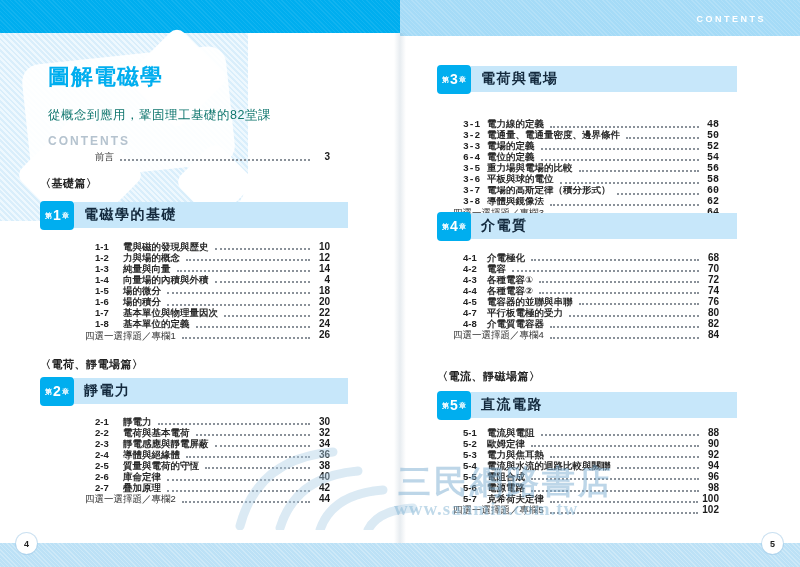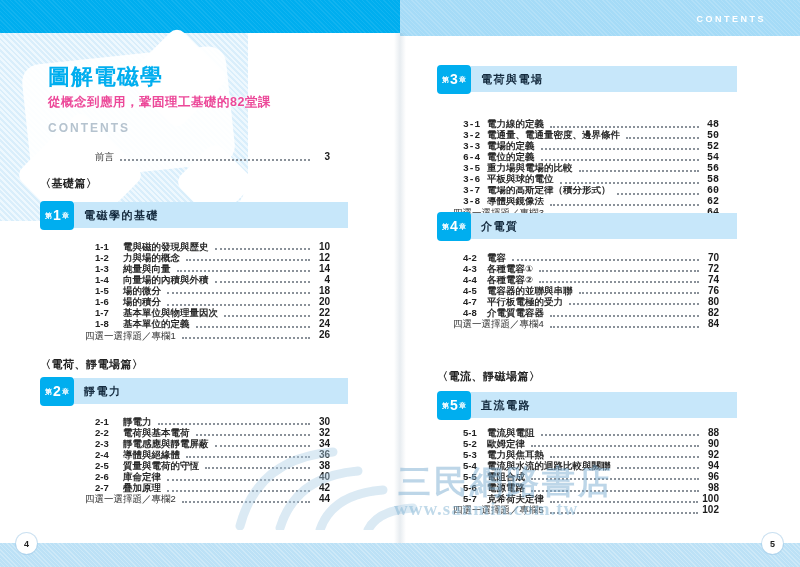--- a/index.html
+++ b/index.html
@@ -51,39 +51,39 @@
   .gutter{
     position:absolute;left:394px;top:33px;width:12px;height:510px;
     background:linear-gradient(90deg,rgba(255,255,255,0),rgba(110,140,165,.16),rgba(255,255,255,0));
   }
   
   .title-block{position:absolute;left:48px;top:62px;width:320px;}
   .book-title{
     font-size:22px;font-weight:bold;color:var(--accent,#00AEEF);letter-spacing:1px;
     text-shadow:0 0 2px #fff,0 0 4px #fff,1px 1px 0 #fff,-1px -1px 0 #fff;
   }
-  .book-subtitle{margin-top:2px;font-size:12.5px;font-weight:bold;color:#ec4899;letter-spacing:.5px;
+  .book-subtitle{margin-top:15px;font-size:12.5px;font-weight:normal;color:#0f766e;letter-spacing:.5px;
     text-shadow:0 0 2px #fff,0 0 4px #fff;}
   .contents-label{margin-top:10px;font-size:12px;font-weight:bold;letter-spacing:2px;color:#b5c3cf;}
   
   .part-label{position:absolute;font-size:11px;font-weight:bold;color:#222;letter-spacing:.5px;}
   .chapter{position:absolute;}
   .ch-bar{display:flex;align-items:center;height:28px;}
   .ch-badge{
     width:34px;height:29px;flex:0 0 34px;border-radius:4px;
     background:var(--accent,#00AEEF);color:#fff;
     display:flex;align-items:center;justify-content:center;
     font-weight:bold;line-height:1;
   }
   .ch-badge .small{font-size:7px;}
   .ch-badge .num{font-size:14px;margin:0 1px;}
   .ch-strip{
     flex:1;height:26px;background:var(--chapter-bar,#C7E7FA);
     display:flex;align-items:center;padding-left:10px;
-    font-size:11px;font-weight:bold;color:#13293d;letter-spacing:1.5px;
+    font-size:14px;font-weight:bold;color:#13293d;letter-spacing:1.5px;
   }
   .toc-list{margin-right:18px;padding-left:45px;}
   .page-right .toc-list{padding-left:16px;}
   .toc-row{
     display:flex;align-items:center;height:11.1px;overflow:hidden;
     font-size:9.5px;line-height:1;color:#222;padding-left:10px;
   }
   .toc-row.quiz{padding-left:0;}
   .toc-row .no{flex:0 0 28px;font-weight:bold;}
   .page-right .toc-row .no{flex:0 0 24px;}
@@ -344,20 +344,26 @@
   <div class="chapter" style="left:437px;top:212px;width:300px;">
     <div class="ch-bar">
       <div class="ch-badge">
         <span class="small">第</span>
           <span class="num">4</span>
           <span class="small">章</span>
       </div>
       <div class="ch-strip">介電質</div>
     </div>
     <div class="toc-list" style="margin-top:12px;">
+        <div class="toc-row">
+          <span class="no">4-1</span>
+          <span class="t">介電極化</span>
+          <span class="leader"></span>
+          <span class="pg">68</span>
+        </div>
         <div class="toc-row">
           <span class="no">4-2</span>
           <span class="t">電容</span>
           <span class="leader"></span>
           <span class="pg">70</span>
         </div>
         <div class="toc-row">
           <span class="no">4-3</span>
           <span class="t">各種電容①</span>
           <span class="leader"></span>

